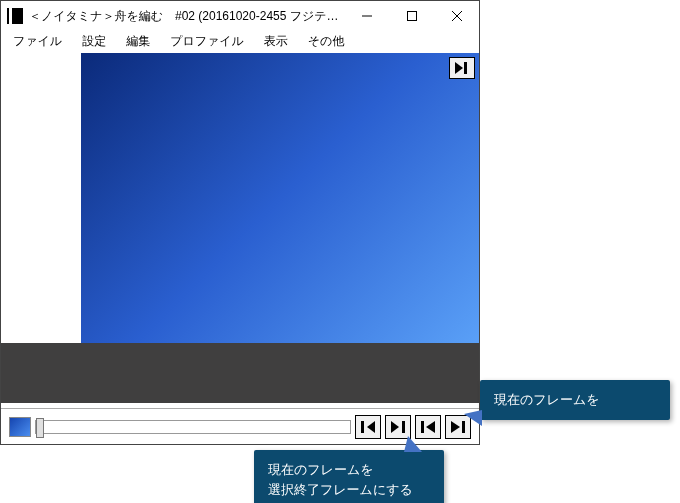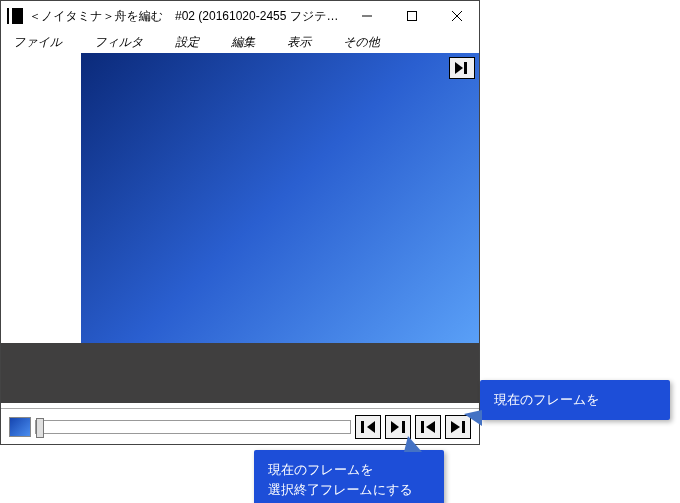--- a/index.html
+++ b/index.html
@@ -7,38 +7,38 @@
 
 .window { position: absolute; left: 0; top: 0; width: 480px; height: 445px; border: 1px solid #444; background: #fff; display: flex; flex-direction: column; }
 
 .titlebar { height: 30px; background: #fff; display: flex; align-items: center; padding: 0 0 0 6px; }
 .titlebar-icon { width: 16px; height: 16px; background: #000; margin-right: 6px; display: inline-flex; }
 .titlebar-icon::after { content:""; width:3px; height:16px; background:#fff; margin-left:2px; }
 .title-text { flex: 1; font-size: 12px; white-space: nowrap; overflow: hidden; text-overflow: ellipsis; }
 .win-controls { display: flex; }
 .win-btn { width: 45px; height: 29px; display: flex; align-items: center; justify-content: center; }
 
-.menubar { height: 22px; background: #fff; display: flex; align-items: flex-end; padding: 0 4px; gap: 16px; border-bottom: 0; font-style: italic; }
+.menubar { height: 22px; background: #fff; display: flex; align-items: flex-start; padding: 0 4px; gap: 4px; border-bottom: 0; }
 .menu-item { padding: 2px 8px; font-size: 12px; }
 
 .client { flex: 1; background: #fff; display: flex; flex-direction: column; }
 .video-area { position: relative; flex: 0 0 auto; height: 290px; display:flex; background:#fff; }
 .video-left { width:80px; background:#fff; }
 .video-frame { flex:1; background: linear-gradient(135deg, #0b2a7a 0%, #2a5fd0 50%, #5aa0f7 100%); position: relative; }
 .skip-end-btn { position: absolute; top: 4px; right: 4px; width: 26px; height: 22px; border: 1px solid #000; background: #f0f0f0; display:flex; align-items:center; justify-content:center; }
 
 .dark-strip { height: 60px; background: #403f3f; }
 
 .controls-row { height: 36px; background: #fff; border-top: 1px solid #aaa; display:flex; align-items:center; padding: 4px 8px; gap: 4px; }
 .thumb-pick { width: 22px; height: 20px; border: 1px solid #888; background: linear-gradient(135deg,#1545b0,#4a8def); }
 .seekbar { flex:1; height: 14px; border:1px solid #999; background:#fff; position:relative; }
 .seekbar-thumb { position:absolute; left:0; top:-3px; width:8px; height:20px; background:#e0e0e0; border:1px solid #777; }
 .ctrl-btn { width: 26px; height: 24px; border:1px solid #000; background:#f0f0f0; display:flex; align-items:center; justify-content:center; }
 
-.callout { position:absolute; background:#1d4ed8; color:#fff; padding:10px 14px; font-size:13px; line-height:1.5; border-radius:2px; box-shadow: 2px 2px 5px rgba(0,0,0,.3); }
+.callout { position:absolute; background:#0c4a6e; color:#fff; padding:10px 14px; font-size:13px; line-height:1.5; border-radius:2px; box-shadow: 2px 2px 5px rgba(0,0,0,.3); }
 .callout .pointer { position:absolute; width:0; height:0; }
 
 #callout1 { left:480px; top:380px; width:190px; }
 #callout1 .pointer { left:-16px; top:30px; border-top:4px solid transparent; border-bottom:12px solid transparent; border-right:18px solid #4472c4; }
 
 #callout2 { left:254px; top:450px; width:190px; }
 #callout2 .pointer { left:150px; top:-14px; border-left:4px solid transparent; border-right:14px solid transparent; border-bottom:16px solid #4472c4; }
 
 svg { display:block; }
 </style>
@@ -65,23 +65,23 @@
         <svg width="10" height="10">
             <line x1="0" y1="0" x2="10" y2="10" stroke="#000"></line>
             <line x1="10" y1="0" x2="0" y2="10" stroke="#000"></line>
           </svg>
       </div>
     </div>
   </div>
 
   <div class="menubar">
     <span class="menu-item">ファイル</span>
-    <span class="menu-item">フィルタ</span>
     <span class="menu-item">設定</span>
     <span class="menu-item">編集</span>
+    <span class="menu-item">プロファイル</span>
     <span class="menu-item">表示</span>
     <span class="menu-item">その他</span>
   </div>
 
   <div class="client">
     <div class="video-area">
       <div class="video-left"></div>
       <div class="video-frame">
         <div class="skip-end-btn">
           <svg width="14" height="12">

